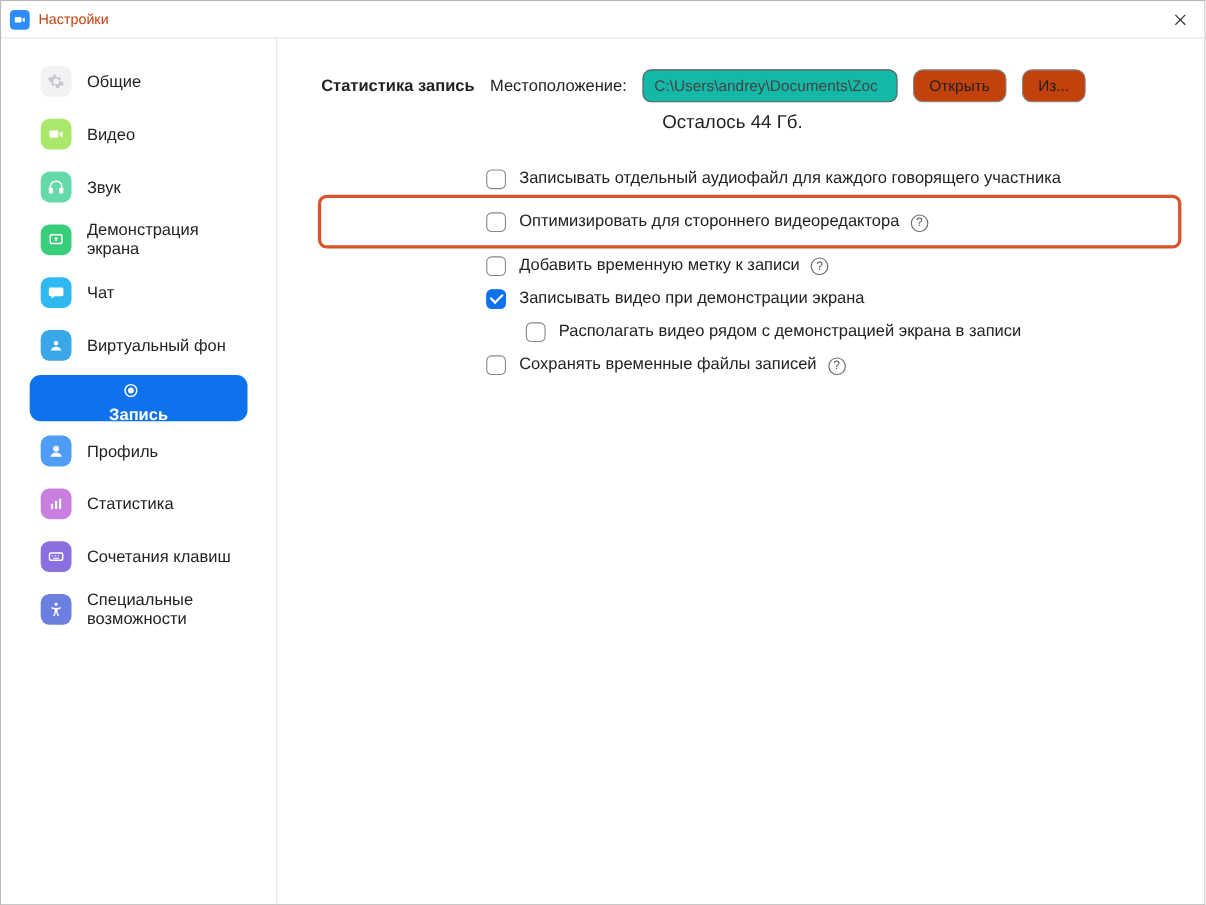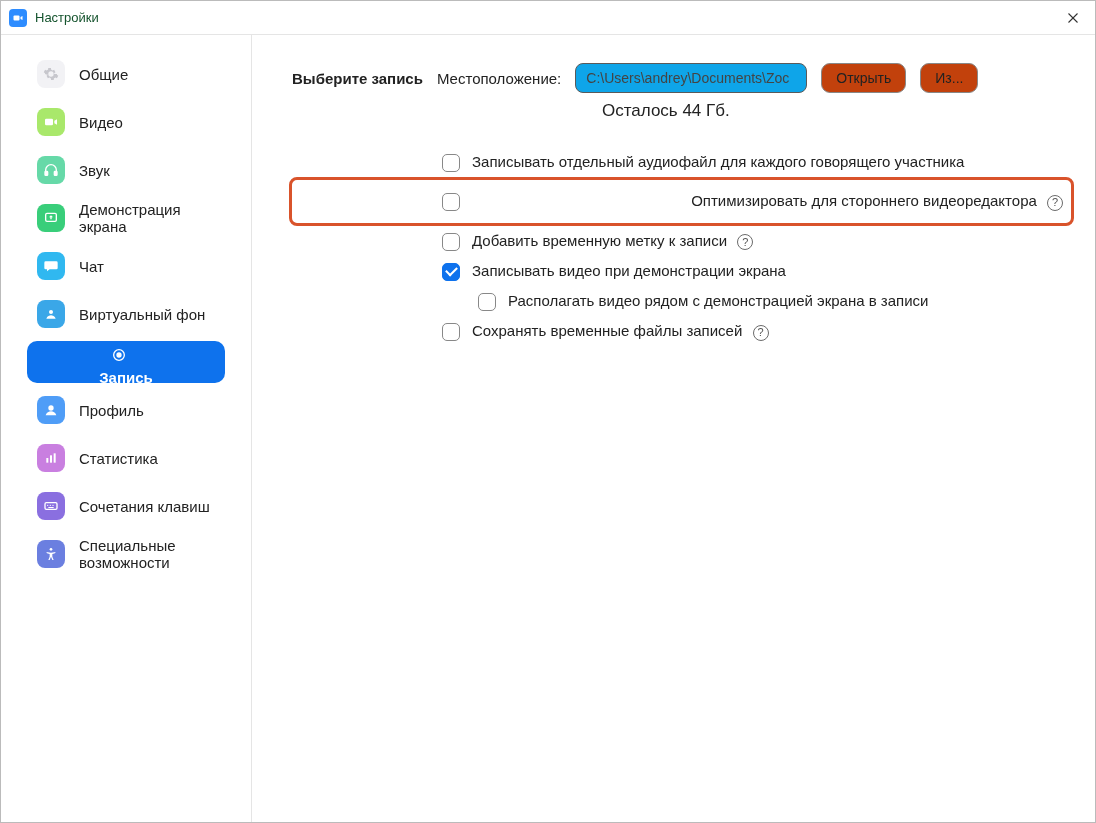--- a/index.html
+++ b/index.html
@@ -29,21 +29,21 @@
   .titlebar .app-icon {
     width: 18px; height: 18px;
     background: #2D8CFF;
     border-radius: 4px;
     display: flex;
     align-items: center;
     justify-content: center;
     margin-right: 8px;
   }
   .titlebar .app-icon svg { width: 12px; height: 12px; }
-  .titlebar .title { font-size: 13px; color: #14532d; }
+  .titlebar .title { font-size: 13px; color: #c2410c; }
   .titlebar .close {
     margin-left: auto;
     width: 28px; height: 28px;
     display: flex; align-items: center; justify-content: center;
     color: #555; font-size: 16px; cursor: pointer;
   }
 
   .body {
     flex: 1;
     display: flex;
@@ -102,21 +102,21 @@
     font-size: 15px;
   }
   .path-input {
     width: 232px;
     height: 30px;
     border: 1px solid #5a5a5a;
     border-radius: 8px;
     padding: 0 10px;
     font-size: 14px;
     color: #444;
-    background: #0ea5e9;
+    background: #14b8a6;
   }
   .btn {
     height: 30px;
     padding: 0 14px;
     border: 1px solid #888;
     border-radius: 9px;
     background: #c2410c;
     font-size: 14px;
     color: #222;
     cursor: pointer;
@@ -176,21 +176,21 @@
     cursor: pointer;
   }
 
   .highlight {
     border: 3px solid #D9532B;
     border-radius: 8px;
     padding: 6px 8px 6px 150px;
     margin-left: -3px;
     margin-right: -3px;
   }
-  .highlight .opt { padding-left: 0; justify-content: space-between; }
+  .highlight .opt { padding-left: 0; }
 </style>
 </head>
 <body>
 
 <div class="window">
   <div class="titlebar">
     <div class="app-icon">
       <svg viewBox="0 0 24 24" fill="white">
           <rect x="3" y="7" width="12" height="10" rx="2"></rect>
           <path d="M17 10l4-2v8l-4-2z"></path>
@@ -319,21 +319,21 @@
             </svg>
         </span>
         <span>Специальные возможности</span>
       </div>
 
     </div>
 
     <div class="content">
 
       <div class="row-top">
-        <span class="section-title">Выберите запись</span>
+        <span class="section-title">Статистика запись</span>
         <span class="label">Местоположение:</span>
         <input class="path-input" type="text" readonly="" value="C:\Users\andrey\Documents\Zoc" style="">
         <button class="btn">Открыть</button>
         <button class="btn">Из...</button>
       </div>
       <div class="remaining">Осталось 44 Гб.</div>
 
       <div class="options">
 
 

